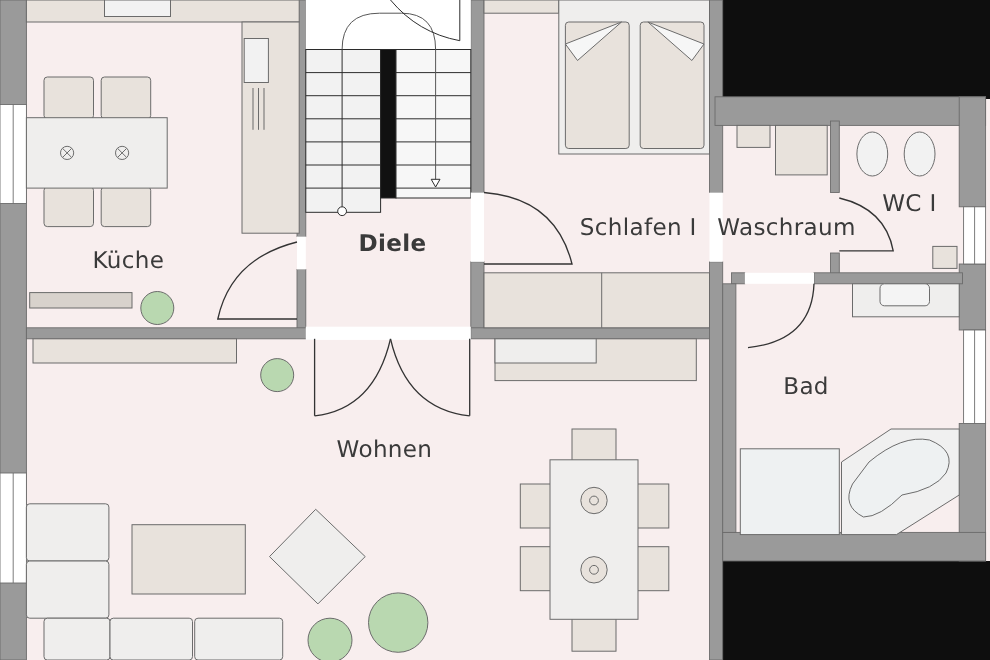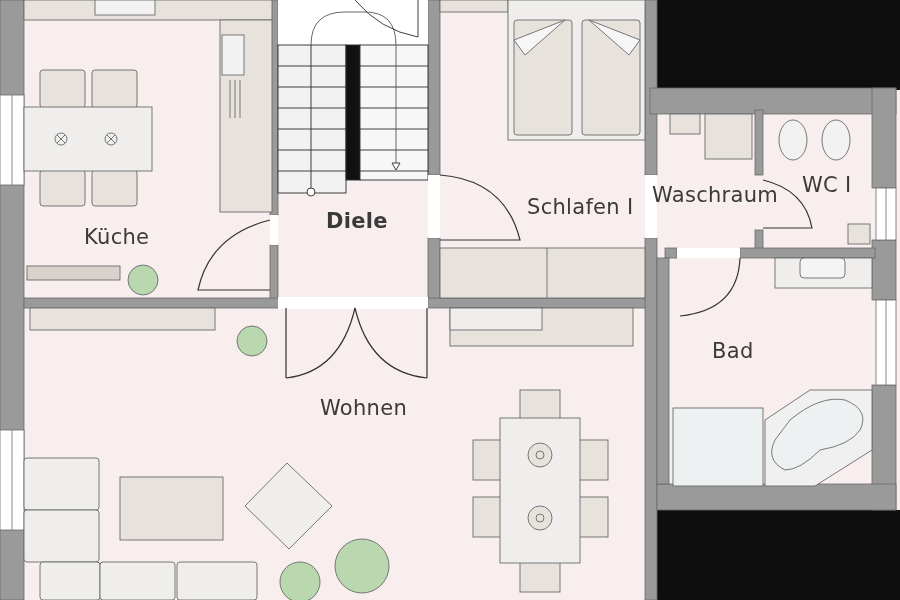--- a/index.html
+++ b/index.html
@@ -174,16 +174,16 @@
     <rect x="645" y="175" width="12" height="63" fill="#ffffff" stroke="none"></rect>
     <path d="M763 180 Q805 190 812 228 L763 228"></path>
     <rect x="677" y="248" width="63" height="10" fill="#ffffff" stroke="none"></rect>
     <path d="M740 258 Q738 310 680 316"></path>
   </g>
 </svg>
 
 <div class="label" style="left:84px;top:225px;">Küche</div>
 <div class="label" style="left:326px;top:209px;font-weight:bold;">Diele</div>
 <div class="label" style="left:527px;top:195px;text-align:center;">Schlafen I</div>
-<div class="label" style="left:652px;top:183px;">Waschraum</div>
+<div class="label" style="left:652px;top:195px;">Waschraum</div>
 <div class="label" style="left:802px;top:173px;">WC I</div>
 <div class="label" style="left:712px;top:339px;">Bad</div>
-<div class="label" style="left:320px;top:396px;">Wohnen</div>
+<div class="label" style="left:306px;top:396px;">Wohnen</div>
 
 </body></html>

